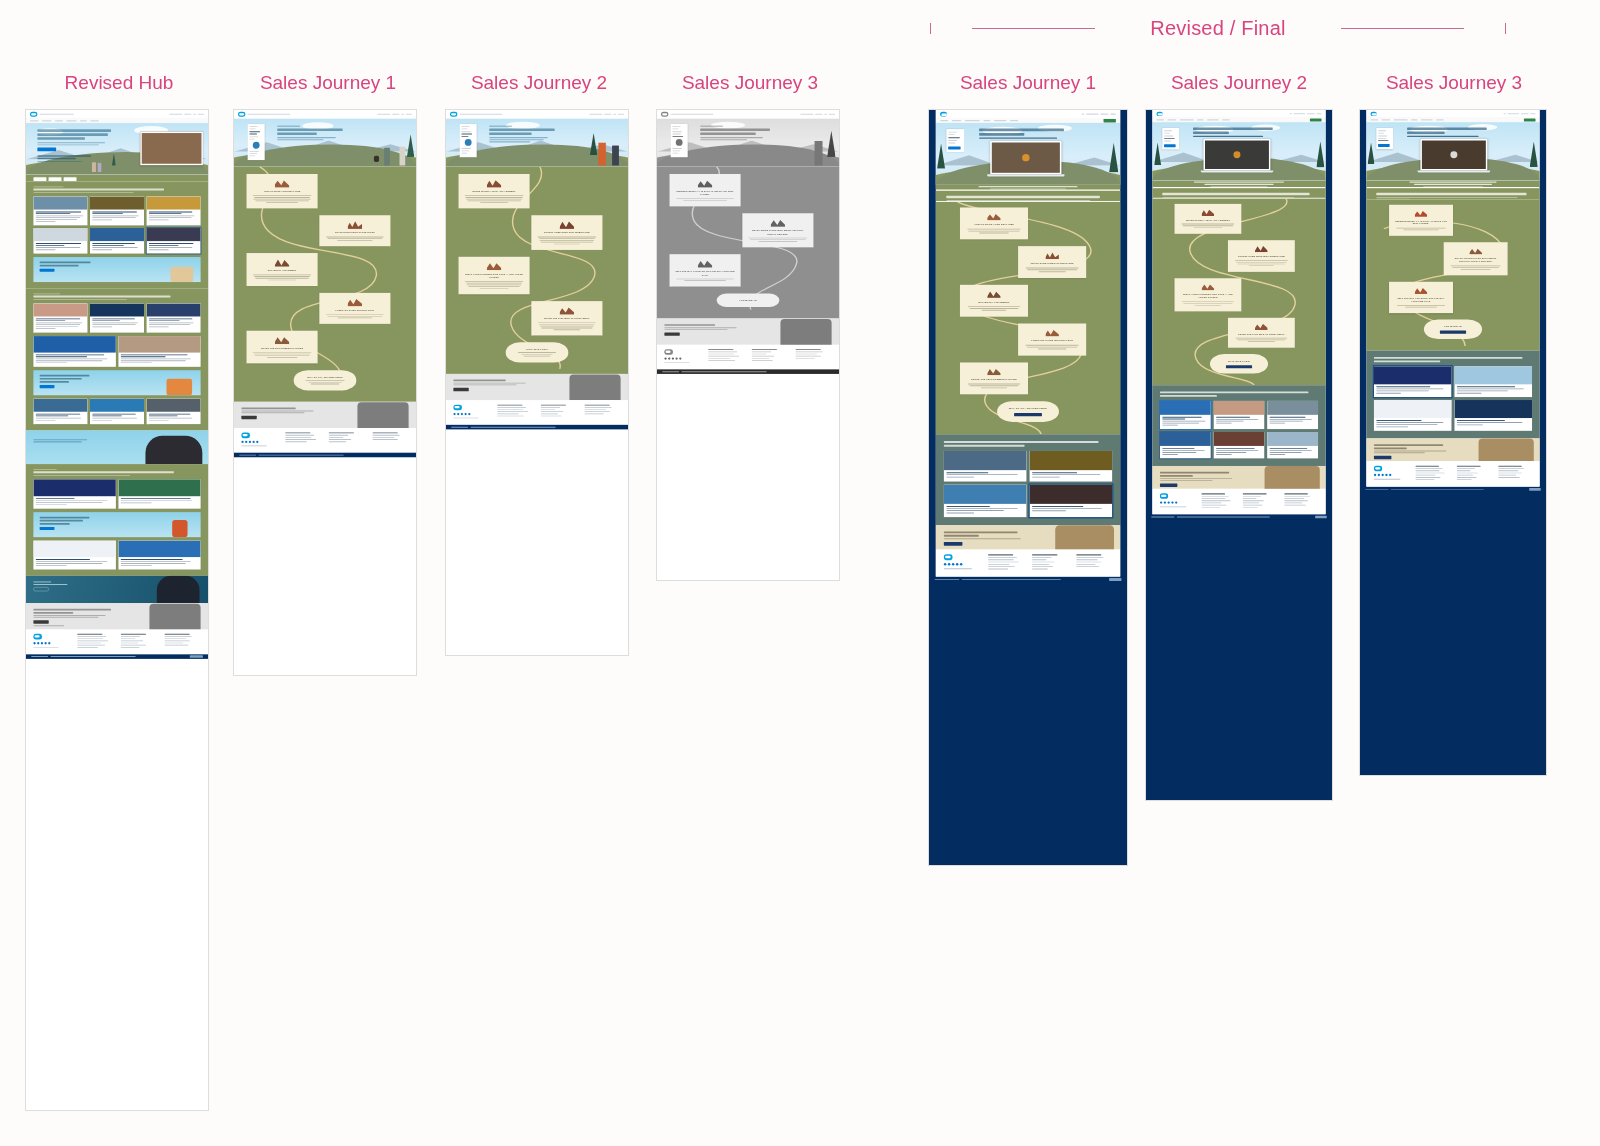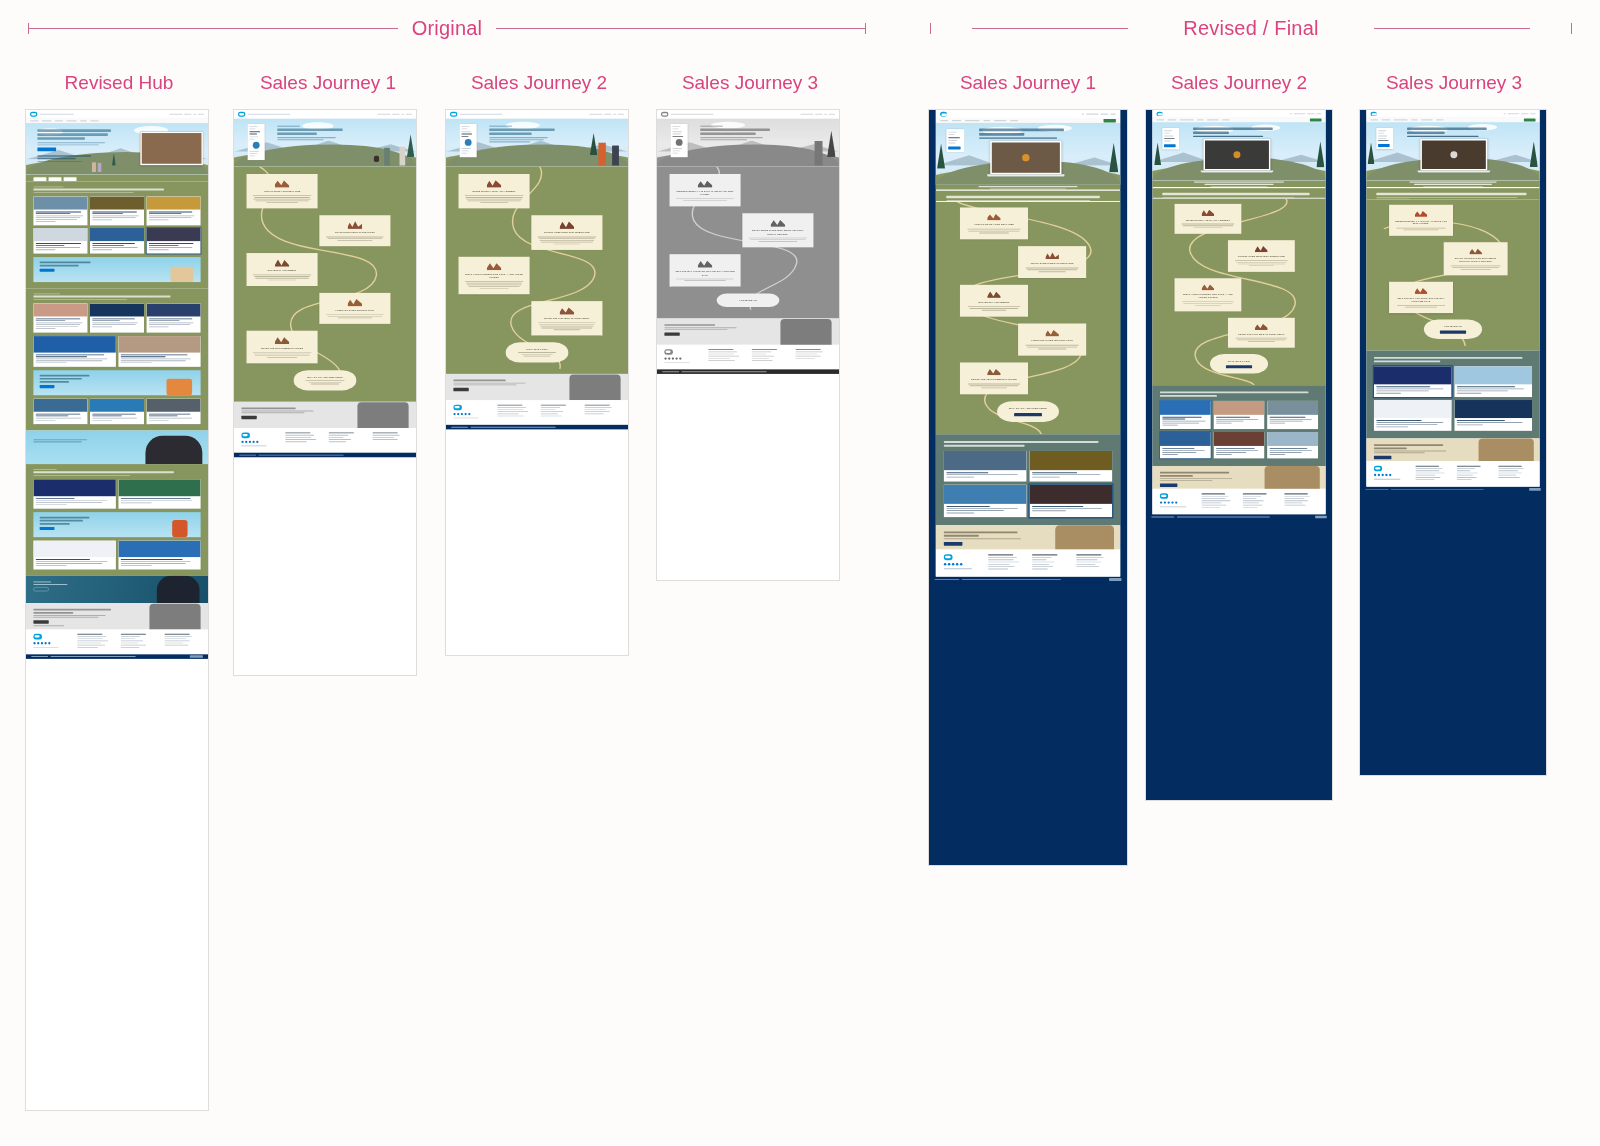--- a/index.html
+++ b/index.html
@@ -14,21 +14,21 @@
   .stage{position:absolute;left:0;top:0;width:1600px;height:1146px;}
 
   
   .divider{position:absolute;top:17px;height:22px;display:flex;align-items:center;}
   .divider .rule{flex:1;height:1px;background:#c76b93;}
   .divider .cap{width:1px;height:11px;background:#c76b93;}
   .divider .dlabel{
     padding:0 14px;color:#d9437f;font-size:20px;letter-spacing:.2px;white-space:nowrap;
   }
   #divider-original{left:28px;width:838px;}
-  #divider-revised{left:930px;width:642px;gap:41px;}
+  #divider-revised{left:930px;width:576px;gap:41px;}
 
   
   .col-title{
     position:absolute;top:72px;color:#d9437f;font-size:19px;white-space:nowrap;
     text-align:center;
   }
 
   
   .page{
     position:absolute;background:#ffffff;
@@ -136,27 +136,20 @@
   .gray-band .gb{height:3px;background:#5d5d5d;opacity:.4;border-radius:2px;margin-bottom:3px;}
   .gray-band .gbtn{width:54px;height:12px;background:#3a3a3a;border-radius:2px;margin-top:9px;}
   .chips{display:flex;gap:7px;padding:10px 26px 0;}
   .chips .chip{width:44px;height:13px;background:#fff;border:1px solid #cfd6d0;border-radius:2px;}
 </style>
 </head>
 <body>
 
 <div class="stage">
 
-  <div class="divider" id="divider-original">
-    <div class="cap"></div>
-    <div class="rule"></div>
-    <div class="dlabel">Original</div>
-    <div class="rule"></div>
-    <div class="cap"></div>
-  </div>
 
   <div class="divider" id="divider-revised">
     <div class="cap"></div>
     <div class="rule"></div>
     <div class="dlabel">Revised / Final</div>
     <div class="rule"></div>
     <div class="cap"></div>
   </div>
 
   <div class="col-title" style="left:26px;width:186px;">Revised Hub</div>

